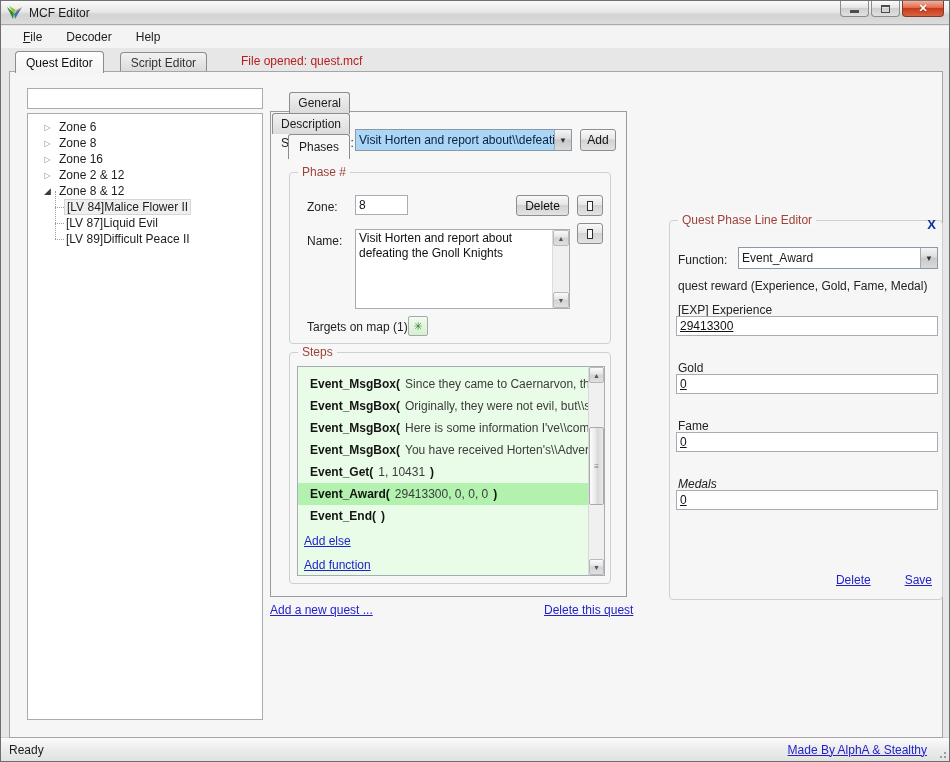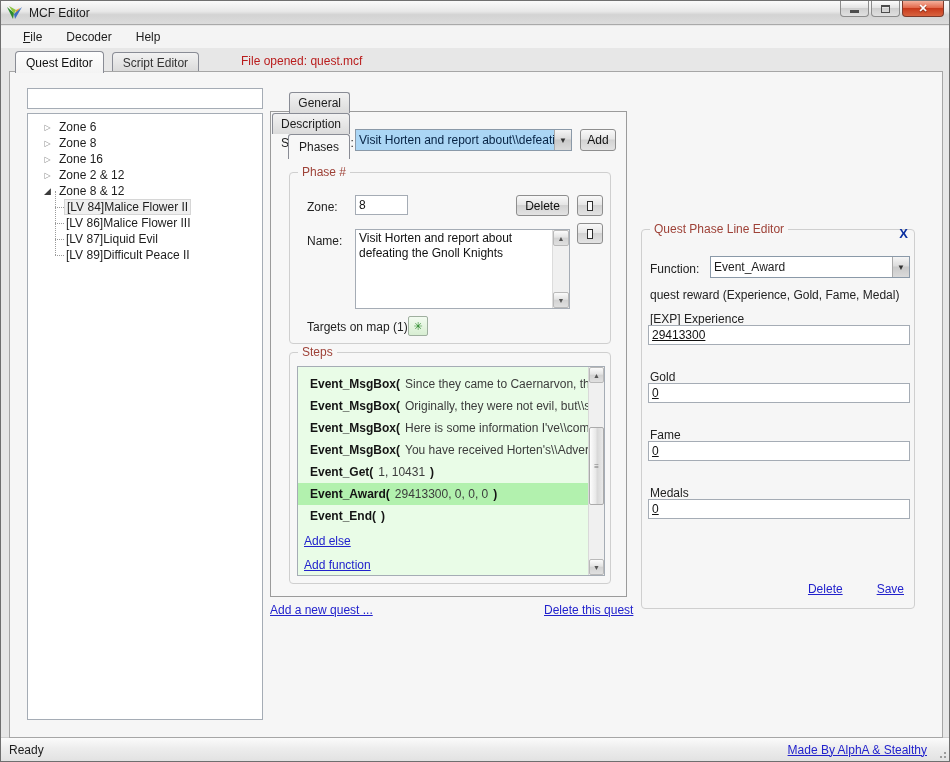--- a/index.html
+++ b/index.html
@@ -21,21 +21,21 @@
   .glyph-close { color:#FFF; font-weight:bold; font-size:11px; text-shadow:0 1px 1px #7A2A14; line-height:1; }
 
   
   .menubar { position:absolute; left:0; top:25px; right:0; height:22px; background:#F4F4F4; display:flex; align-items:center; padding-left:12px; gap:4px; }
   .menu-item { padding:2px 10px; cursor:default; }
   .menu-item u { text-decoration:underline; }
 
   
   .tabstrip { position:absolute; left:0; top:47px; right:0; height:24px; padding-left:14px; display:flex; align-items:flex-end; }
   .mtab { position:relative; border:1px solid #898C95; border-bottom:none; border-radius:4px 4px 0 0;
-    padding:3px 10px 3px 10px; margin-right:8px; background:linear-gradient(#F2F2F2,#D8D8D8); color:#333; top:1px; cursor:default; }
+    padding:3px 10px 3px 10px; margin-right:16px; background:linear-gradient(#F2F2F2,#D8D8D8); color:#333; top:1px; cursor:default; }
   .mtab.active { background:linear-gradient(#FEFEFE,#F3F3F3); z-index:3; padding-top:4px; color:#111; }
   .file-opened { position:absolute; left:240px; top:6px; color:#b91c1c; }
 
   
   .page { position:absolute; left:8px; top:70px; width:934px; height:667px; background:#F6F6F6; border:1px solid #A6A6A6; z-index:2; }
 
   input[type=text], textarea { font-family:"Liberation Sans",sans-serif; font-size:12px; color:#111; background:#FFF; border:1px solid #A5ACB5; outline:none; }
   .search-box { position:absolute; left:17px; top:16px; width:236px; height:21px; padding:0 4px; }
 
   
@@ -182,23 +182,20 @@
           <span class="tree-label">Zone 2 &amp; 12</span>
         </div>
         <div class="tree-row">
           <span class="expander expanded">◢</span>
           <span class="tree-label">Zone 8 &amp; 12</span>
         </div>
         <div class="tree-row child selected">
           <span class="tree-label">[LV 84]Malice Flower II</span>
         </div>
         <div class="tree-row child">
-          <span class="tree-label">[LV 86]Malice Flower III</span>
-        </div>
-        <div class="tree-row child">
           <span class="tree-label">[LV 87]Liquid Evil</span>
         </div>
         <div class="tree-row child last">
           <span class="tree-label">[LV 89]Difficult Peace II</span>
         </div>
       </div>
 
     <div class="itabs">
       <div class="itab">General</div>
       <div class="itab">Description</div>
@@ -292,42 +289,42 @@
             <div class="sb-thumb">≡</div>
             <div class="sb-btn down">▼</div>
           </div>
         </div>
       </div>
     </div>
 
     <span class="link below-links" style="left:260px;top:531px;">Add a new quest ...</span>
     <span class="link below-links" style="left:534px;top:531px;">Delete this quest</span>
 
-    <div class="groupbox" style="left:631px;top:148px;width:274px;height:380px;margin-top:9px;">
+    <div class="groupbox" style="left:659px;top:148px;width:274px;height:380px;">
       <span class="legend">Quest Phase Line Editor</span>
       <span class="le-close">X</span>
 
       <span class="field-label le-label" style="top:32px;">Function:</span>
       <div class="combo" style="position:absolute;left:68px;top:26px;width:200px;">
         <div class="combo-text">Event_Award</div>
         <div class="combo-btn">▼</div>
       </div>
 
       <span class="field-label le-label" style="top:58px;">quest reward (Experience, Gold, Fame, Medal)</span>
 
       <span class="field-label le-label" style="top:82px;">[EXP] Experience</span>
       <input type="text" class="le-input" style="top: 95px;" value="29413300">
 
       <span class="field-label le-label" style="top:140px;">Gold</span>
       <input type="text" class="le-input" style="top: 153px;" value="0">
 
       <span class="field-label le-label" style="top:198px;">Fame</span>
       <input type="text" class="le-input" style="top: 211px;" value="0">
 
-      <span class="field-label le-label" style="top:256px;">Medals</span>
+      <span class="field-label le-label" style="top:256px;font-style:italic;">Medals</span>
       <input type="text" class="le-input" style="top: 269px;" value="0">
 
       <div class="le-links">
         <span class="link">Delete</span>
         <span class="link">Save</span>
       </div>
     </div>
   </div>
 
   <div class="statusbar">

